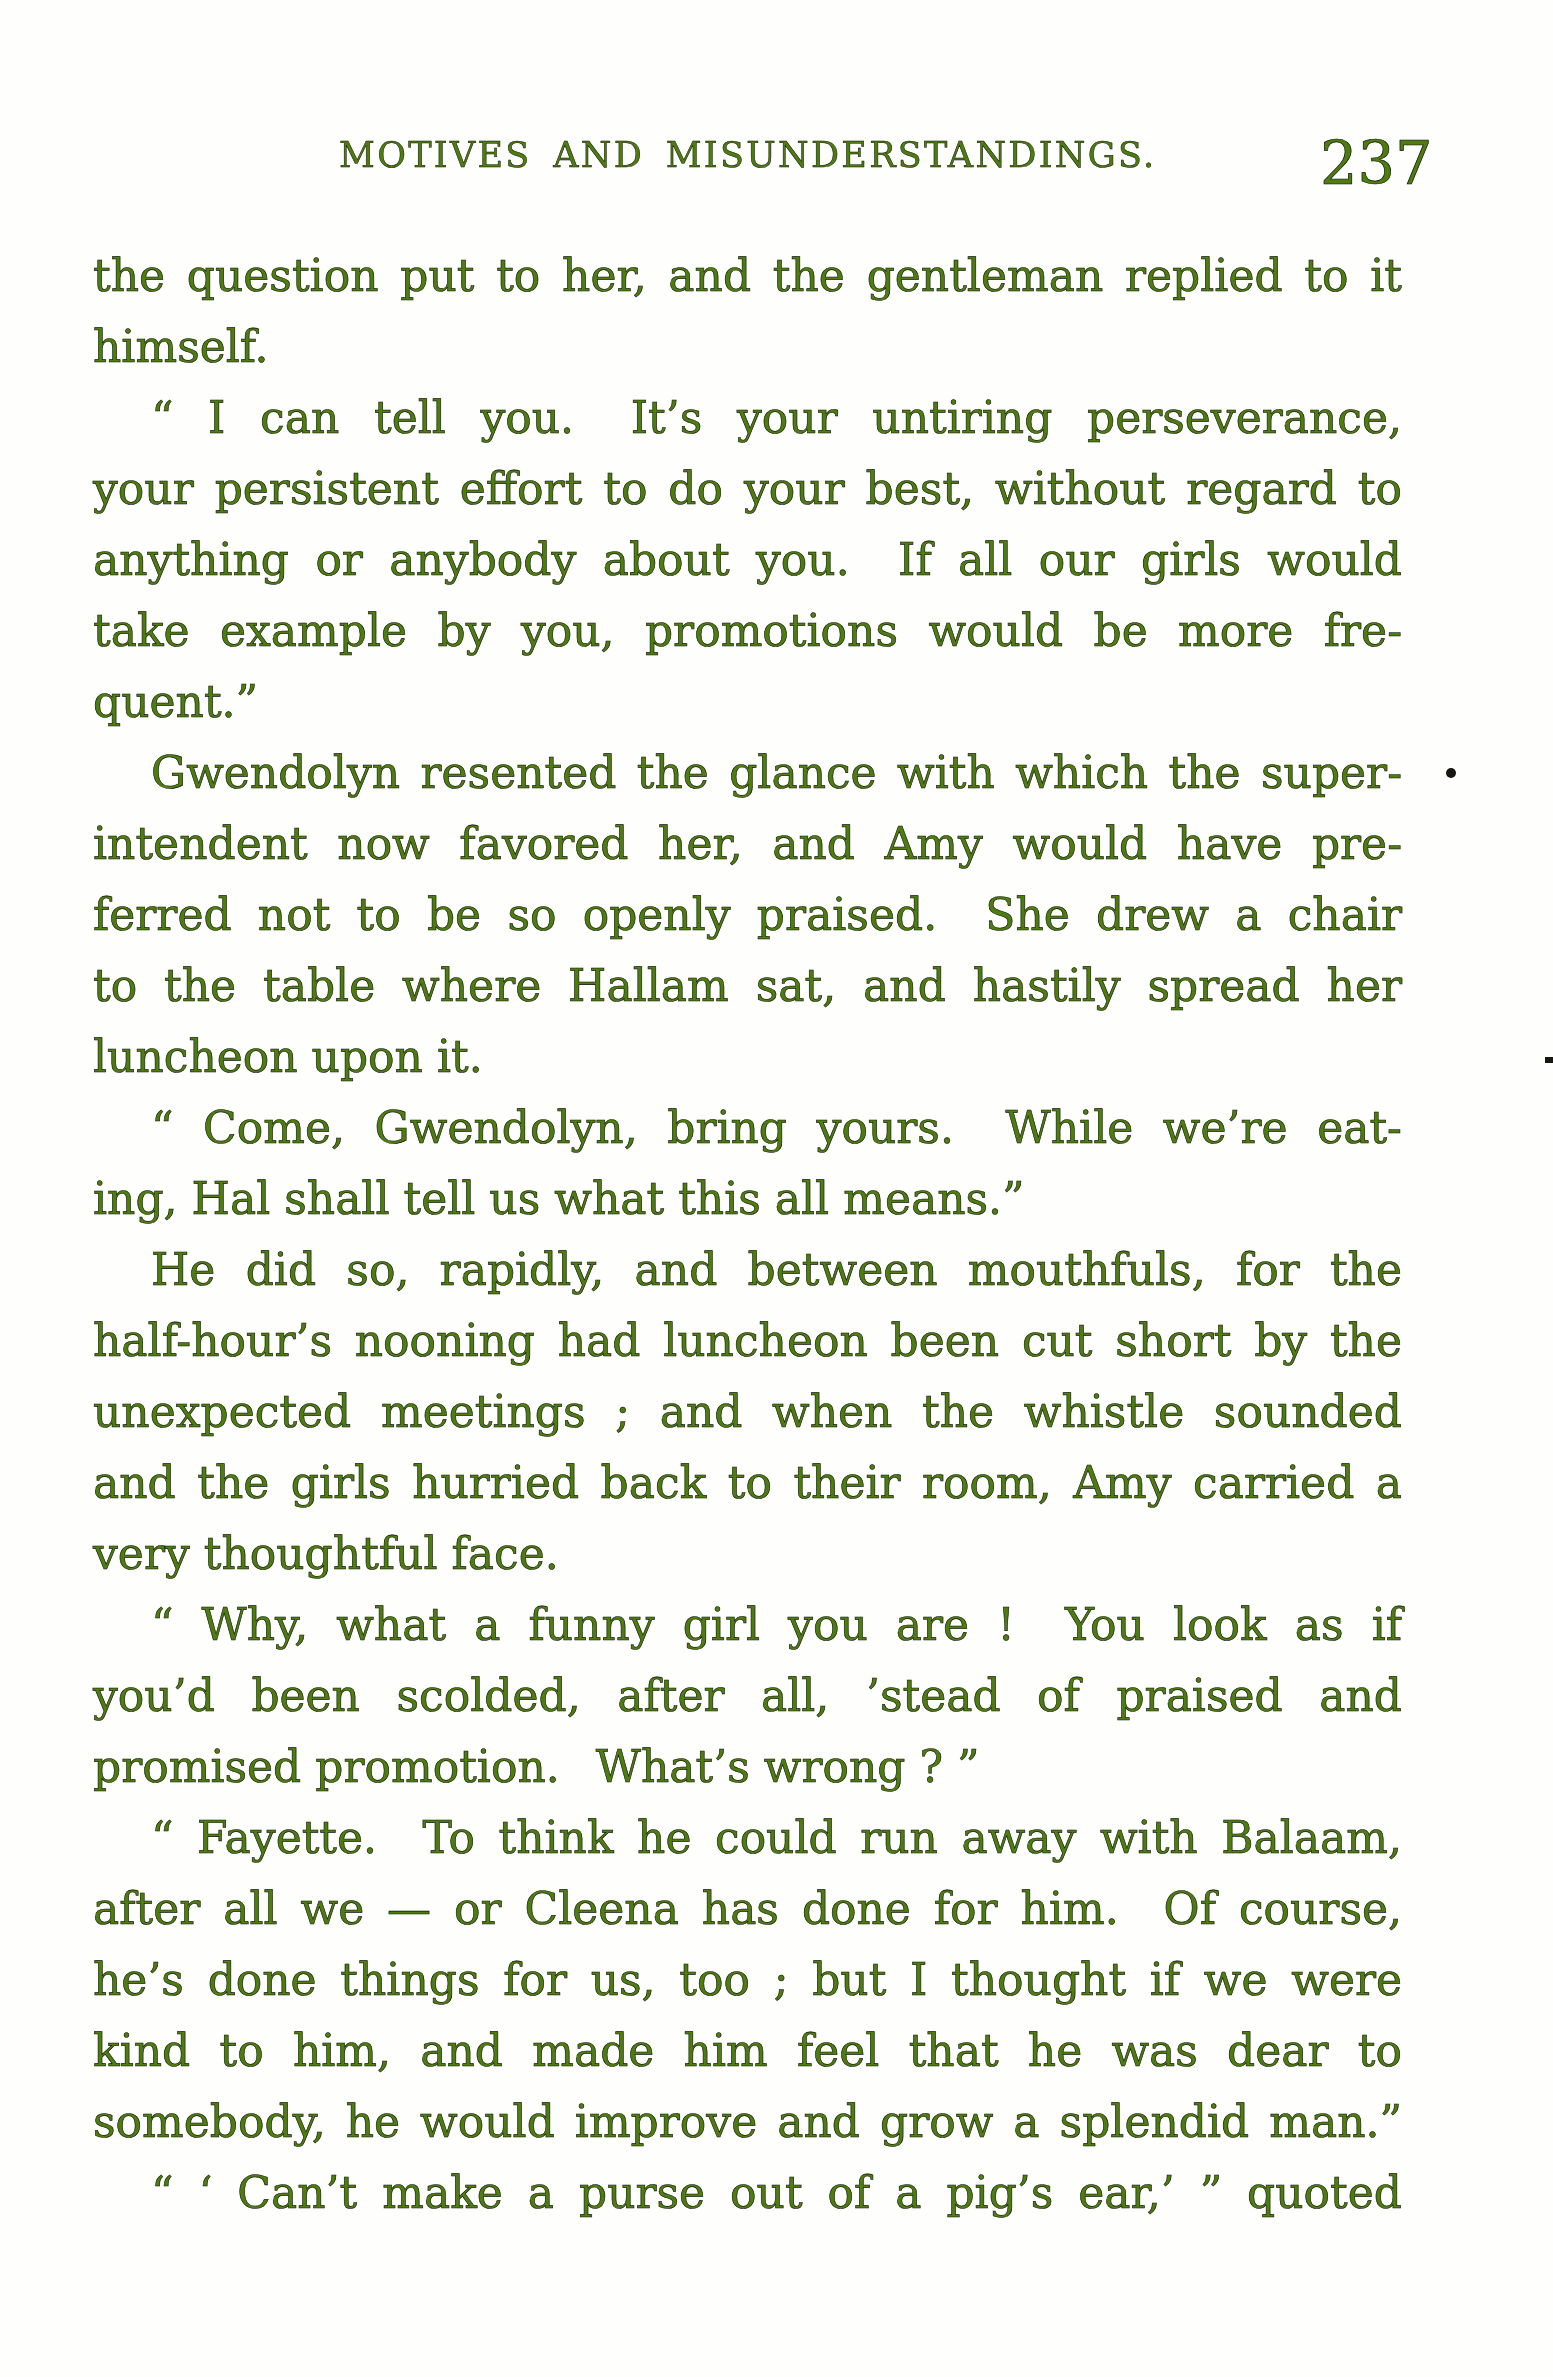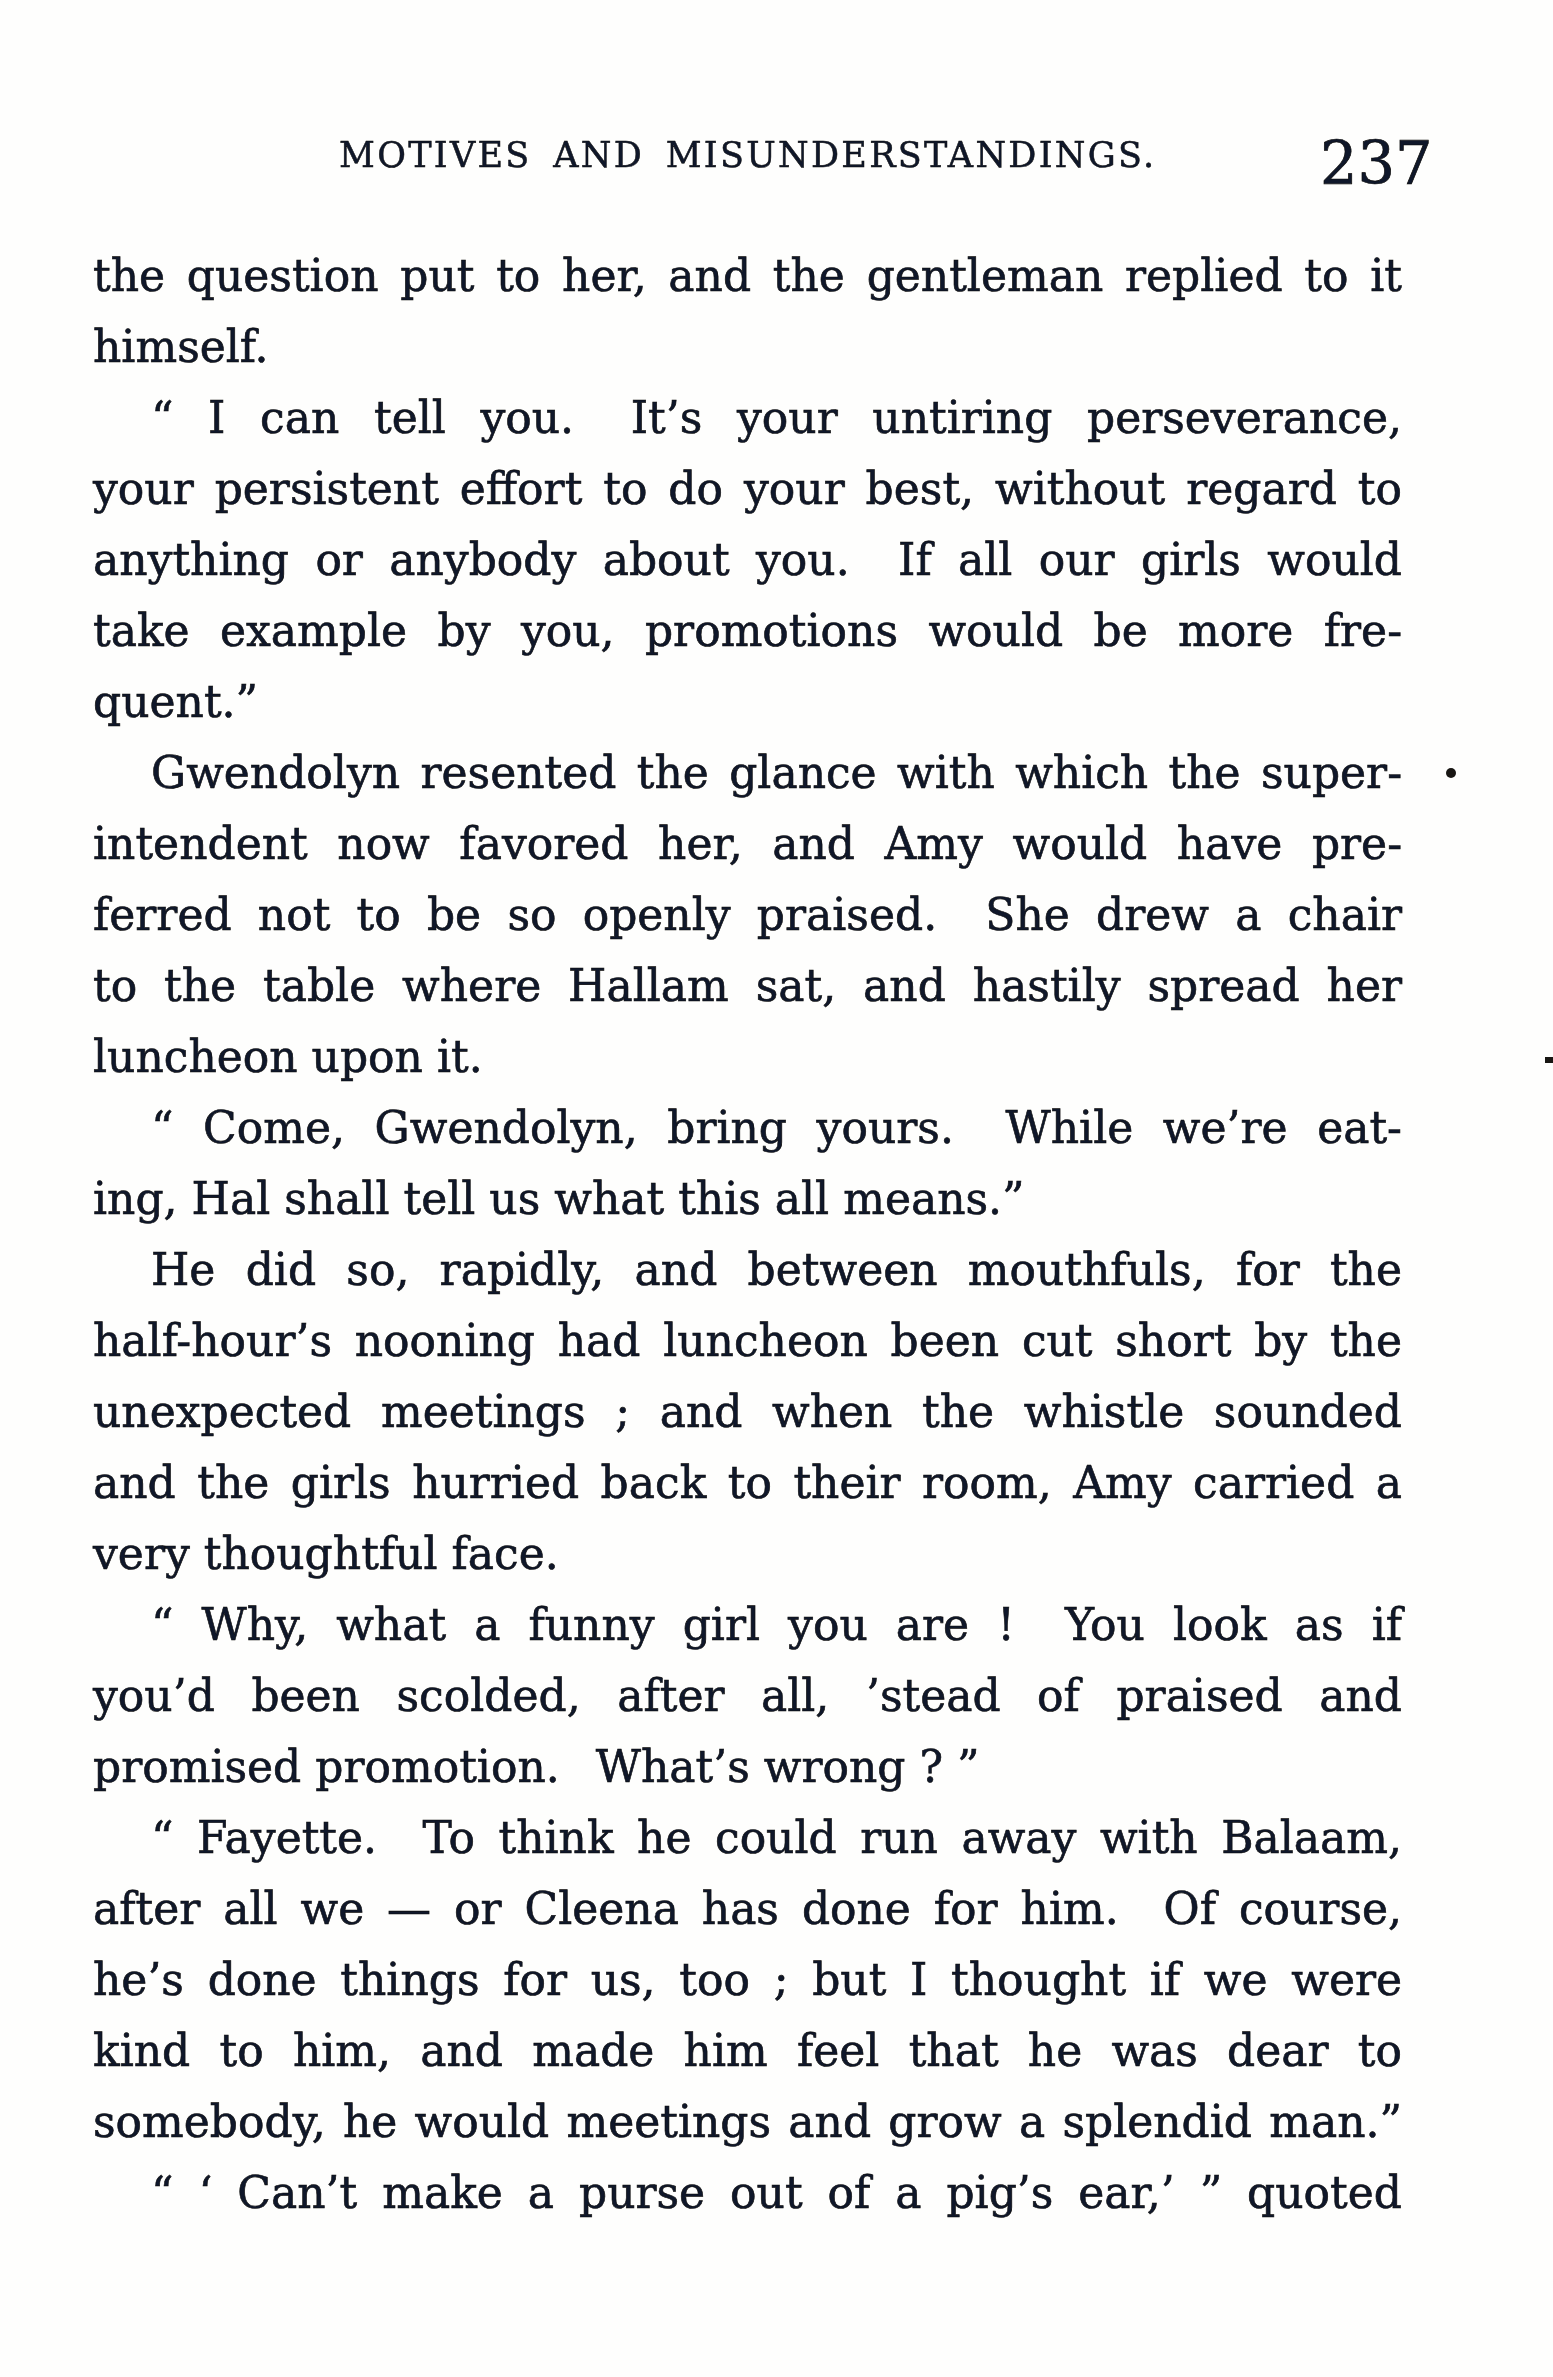--- a/index.html
+++ b/index.html
@@ -5,21 +5,21 @@
   html, body { margin: 0; padding: 0; }
   body {
     width: 1554px; height: 2377px;
     background: #ffffff;
     font-family: "DejaVu Serif", serif;
   }
   .sheet {
     position: relative;
     width: 1554px; height: 2377px;
     background: #fefefd;
-    color: #0f172a;
+    color: #4d7c0f;
     overflow: hidden;
   }
   
   .head-title {
     position: absolute;
     left: 339px; top: 135px;
     font-size: 35px;
     letter-spacing: 2.3px;
     word-spacing: 8.2px;
     white-space: nowrap;
@@ -95,21 +95,21 @@
     <div class="ln j">unexpected meetings ; and when the whistle sounded</div>
     <div class="ln j">and the girls hurried back to their room, Amy carried a</div>
     <div class="ln left">very thoughtful face.</div>
     <div class="ln j ind">“ Why, what a funny girl you are !  You look as if</div>
     <div class="ln j">you’d been scolded, after all, ’stead of praised and</div>
     <div class="ln left">promised promotion.  What’s wrong ? ”</div>
     <div class="ln j ind">“ Fayette.  To think he could run away with Balaam,</div>
     <div class="ln j">after all we — or Cleena has done for him.  Of course,</div>
     <div class="ln j">he’s done things for us, too ; but I thought if we were</div>
     <div class="ln j">kind to him, and made him feel that he was dear to</div>
-    <div class="ln j">somebody, he would meetings and grow a splendid man.”</div>
+    <div class="ln j">somebody, he would improve and grow a splendid man.”</div>
     <div class="ln j ind">“ ‘ Can’t make a purse out of a pig’s ear,’ ” quoted</div>
   </div>
 
   <div class="artifact dot"></div>
   <div class="artifact dash"></div>
 
 </div>
 
 
 </body></html>

